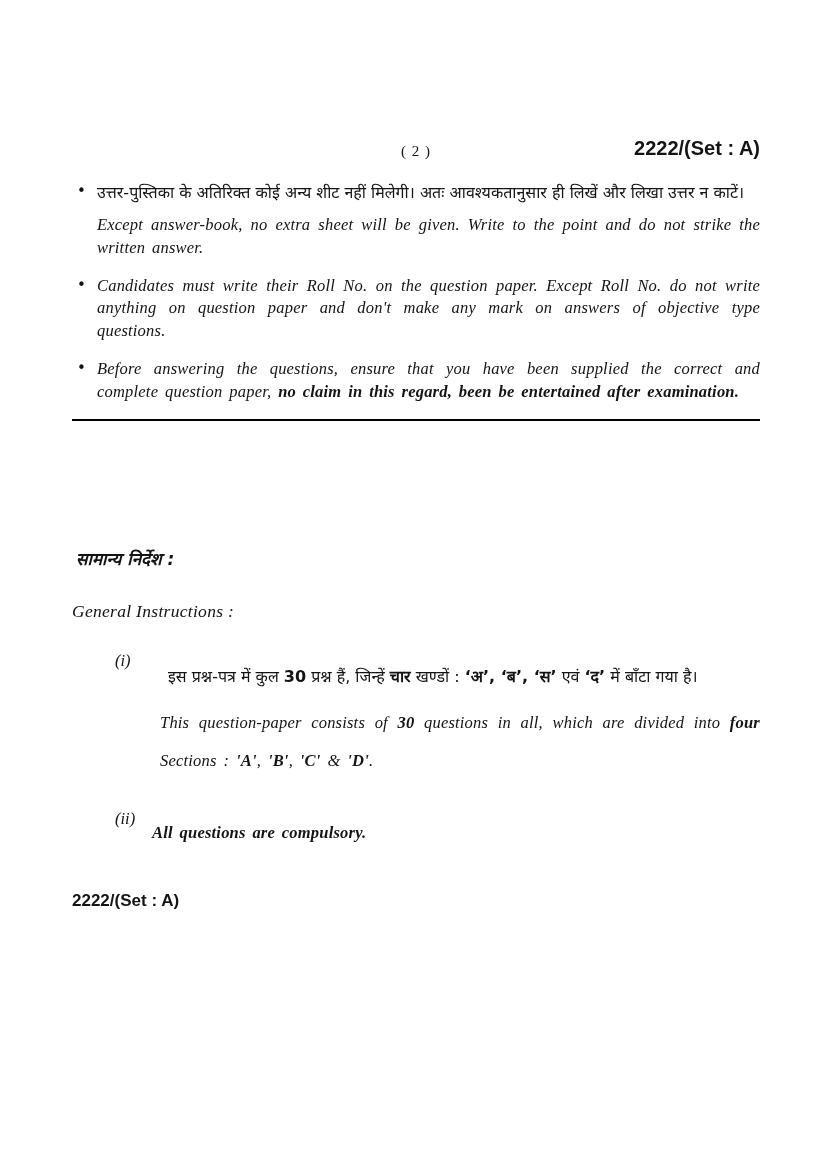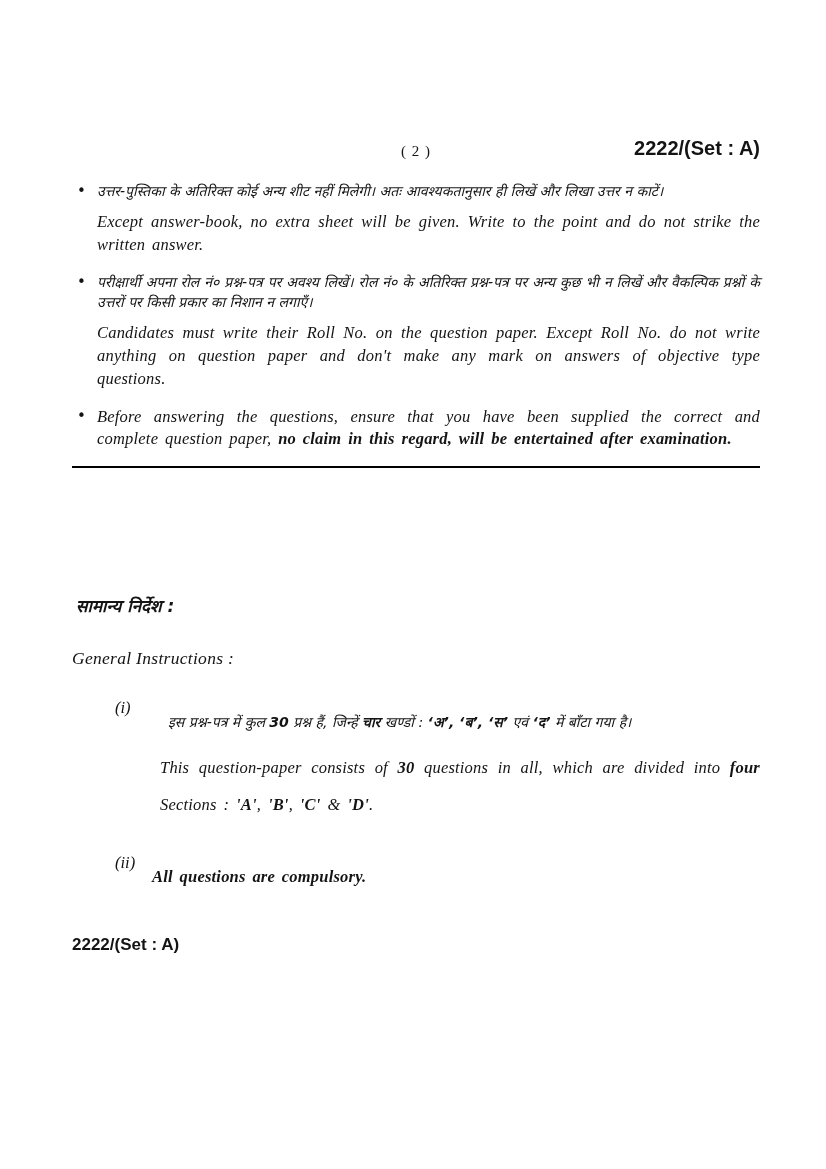--- a/index.html
+++ b/index.html
@@ -31,22 +31,21 @@
 
   
   .notes { list-style:none; margin:12px 0 0 0; padding:0; }
   .note { position:relative; padding-left:25px; }
   .bullet {
     position:absolute; left:5px; top:1px;
     font-size:15px; font-family:"DejaVu Sans", sans-serif;
   }
   .hindi {
     font-family:"DejaVu Sans", sans-serif;
-    font-style:italic;
-    font-size:14px; line-height:1.45;
+    font-size:16px; line-height:1.45;
     margin:0 0 10px 0;
     text-align:justify;
   }
   .english {
     font-family:"Liberation Serif", serif;
     font-style:italic;
     font-size:16.5px; line-height:1.38;
     margin:0 0 15px 0;
     text-align:justify;
     word-spacing:2.5px; letter-spacing:0.2px;
@@ -108,27 +107,26 @@
   <ul class="notes">
 
     <li class="note">
       <span class="bullet">•</span>
       <p class="hindi">उत्तर-पुस्तिका के अतिरिक्त कोई अन्य शीट नहीं मिलेगी। अतः आवश्यकतानुसार ही लिखें और लिखा उत्तर न काटें।</p>
       <p class="english">Except answer-book, no extra sheet will be given. Write to the point and do not strike the written answer.</p>
     </li>
 
     <li class="note">
       <span class="bullet">•</span>
-      <p class="hindi">परीक्षार्थी अपना रोल नं० प्रश्न-पत्र पर अवश्य लिखें। रोल नं० के अतिरिक्त प्रश्न-पत्र पर अन्य कुछ भी न लिखें और वैकल्पिक प्रश्नों के उत्तरों पर किसी प्रकार का निशान न लगाएँ।</p>
       <p class="english">Candidates must write their Roll No. on the question paper. Except Roll No. do not write anything on question paper and don't make any mark on answers of objective type questions.</p>
     </li>
 
     <li class="note">
       <span class="bullet">•</span>
-      <p class="english"><span>Before answering the questions, ensure that you have been supplied the correct and complete question paper, </span><span class="b">no claim in this regard, will be entertained after examination.</span></p>
+      <p class="english"><span>Before answering the questions, ensure that you have been supplied the correct and complete question paper, </span><span class="b">no claim in this regard, been be entertained after examination.</span></p>
     </li>
 
   </ul>
 
   <hr class="divider">
 
   <section class="instructions">
 
     <h2 class="heading-hindi">सामान्य निर्देश :</h2>
     <h2 class="heading-english">General Instructions :</h2>

